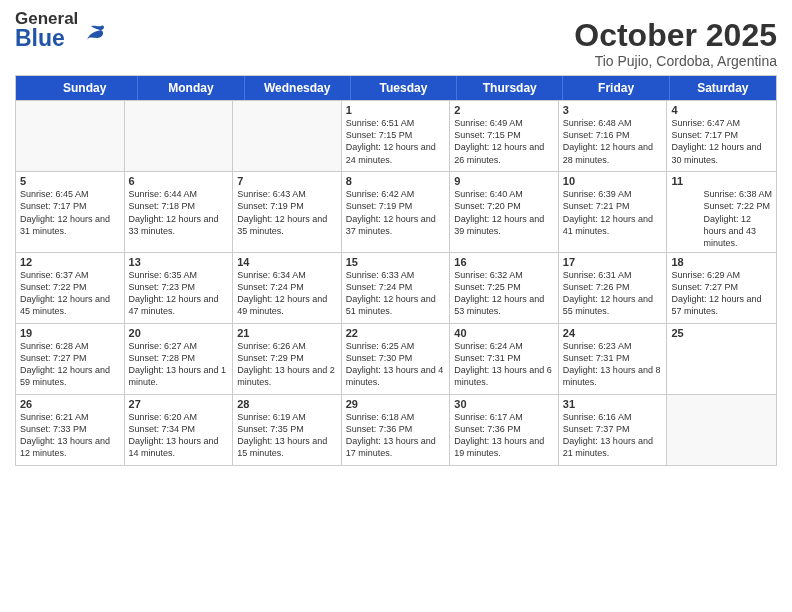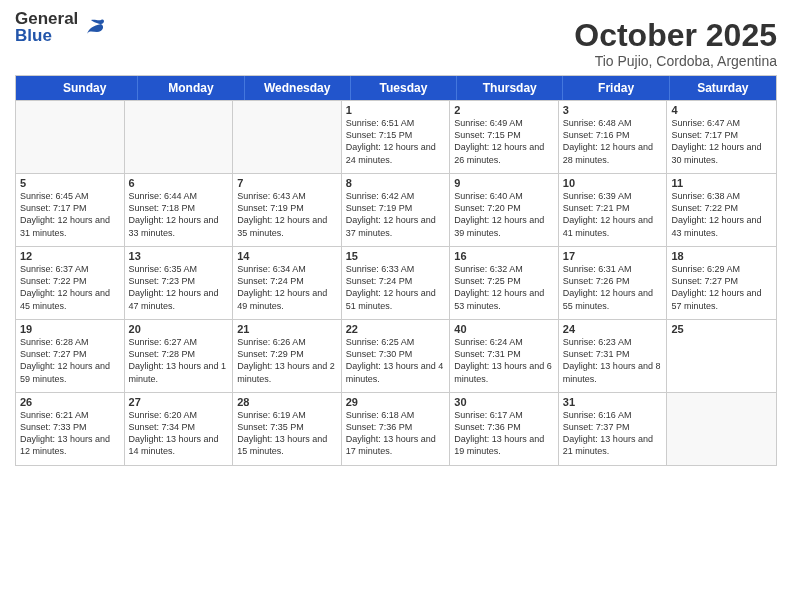--- a/index.html
+++ b/index.html
@@ -97,21 +97,21 @@
     }
   </style>
 </head>
 <body>
 
 <div class="page">
   <div class="header">
     <div class="logo">
       <div style="display:flex;flex-direction:column;align-items:flex-start;">
         <span style="font-size:17px;font-weight:bold;color:#333;line-height:1;">General</span>
-        <span style="font-size:17px;font-weight:bold;color:#2255aa;line-height:1;">Blue</span>
+        <span style="font-size:23px;font-weight:bold;color:#2255aa;line-height:1;">Blue</span>
       </div>
       <svg width="22" height="28" viewBox="0 0 22 28" style="margin-left:3px;margin-top:2px;">
         <path d="M18 4 C22 2, 22 8, 18 8 C16 8, 10 6, 8 4 C12 3, 15 5, 18 4Z" fill="#2255aa"></path>
         <path d="M18 8 C22 10, 20 16, 14 16 C10 16, 6 14, 4 18 C6 12, 10 10, 18 8Z" fill="#2255aa"></path>
       </svg>
     </div>
     <div class="title-section">
       <div class="month-title">October 2025</div>
       <div class="location">Tio Pujio, Cordoba, Argentina</div>
     </div>
@@ -189,21 +189,21 @@
 Daylight: 12 hours and 39 minutes.</div>
           </div>
           <div class="cal-cell">
             <div class="day-num">10</div>
             <div class="cell-info" style="white-space: pre-line;">Sunrise: 6:39 AM
 Sunset: 7:21 PM
 Daylight: 12 hours and 41 minutes.</div>
           </div>
           <div class="cal-cell">
             <div class="day-num">11</div>
-            <div class="cell-info" style="white-space: pre-line;">Sunrise: 6:38 AM
+            <div class="cell-info" style="white-space: pre-line; margin-left: 32px;">Sunrise: 6:38 AM
 Sunset: 7:22 PM
 Daylight: 12 hours and 43 minutes.</div>
           </div>
         </div>
         <div class="cal-row">
           <div class="cal-cell">
             <div class="day-num">12</div>
             <div class="cell-info" style="white-space: pre-line;">Sunrise: 6:37 AM
 Sunset: 7:22 PM
 Daylight: 12 hours and 45 minutes.</div>

